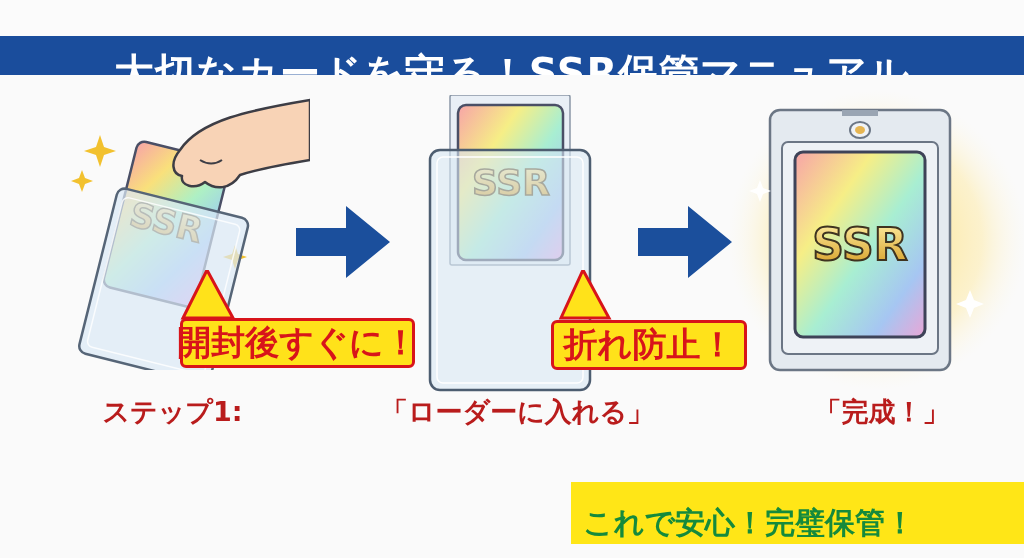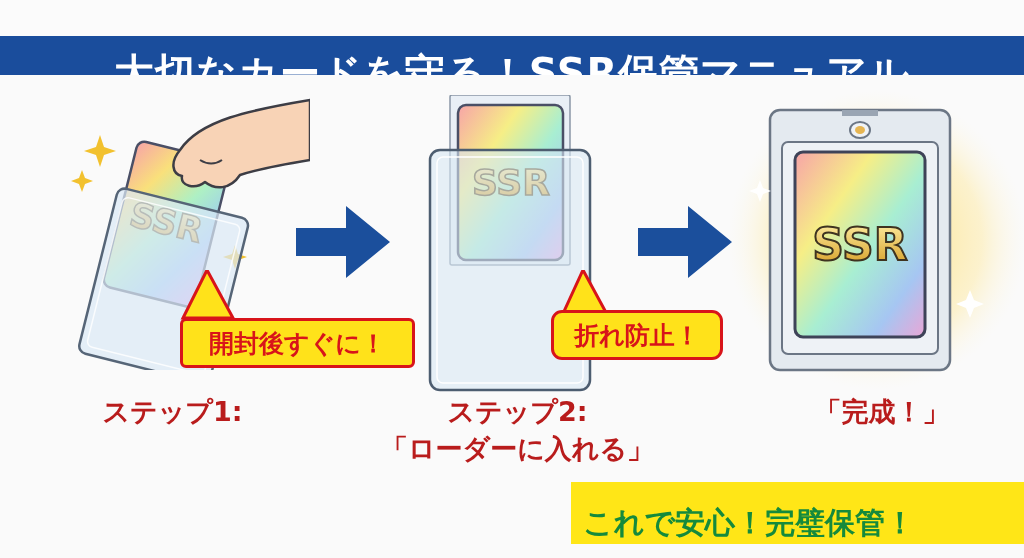--- a/index.html
+++ b/index.html
@@ -16,21 +16,21 @@
     font-family: "DejaVu Sans", sans-serif;
   }
 
   .stage { position: absolute; left: 0; top: 75px; width: 1024px; height: 483px; background: #fafafa; }
 
   .arrow { position: absolute; }
   .arrow svg { display: block; }
 
   .callout {
     position: absolute; background: #ffe21a; border: 3px solid #d8141a; border-radius: 6px;
-    color: #d8141a; font-weight: bold; font-size: 25px; display: flex; align-items: center; justify-content: center;
+    color: #d8141a; font-weight: bold; font-size: 34px; display: flex; align-items: center; justify-content: center;
     white-space: nowrap; z-index: 3;
   }
 
   .step-label {
     position: absolute; text-align: center; color: #b91c1c; font-weight: bold;
     font-size: 27px; line-height: 37px;
   }
 
   .footer-banner {
     position: absolute; left: 571px; top: 482px; width: 540px; height: 62px;
@@ -112,21 +112,21 @@
     <rect x="33" y="10" width="105" height="155" rx="8" fill="url(#rb2)" stroke="#4a4f66" stroke-width="2.5"></rect>
     <text x="86" y="100" text-anchor="middle" font-family="DejaVu Sans, sans-serif" font-weight="bold" font-size="36" fill="url(#gold)" stroke="#5c4a1e" stroke-width="1.5">SSR</text>
     <rect x="5" y="55" width="160" height="240" rx="10" fill="#d9e7f3" fill-opacity="0.6" stroke="#4d5d70" stroke-width="2.5"></rect>
     <rect x="12" y="62" width="146" height="226" rx="6" fill="none" stroke="#ffffff" stroke-width="1.5"></rect>
   </svg>
 </div>
 
 <svg class="illus" style="left:555px;top:270px;" width="60" height="50">
   <path d="M28 0 L54 48 L6 48 Z" fill="#ffe21a" stroke="#d8141a" stroke-width="3"></path>
 </svg>
-<div class="callout" style="left:551px;top:310px;width:172px;height:50px;border-radius:11px;">
+<div class="callout" style="left:551px;top:320px;width:196px;height:50px;">
   <span>折れ防止！</span>
 </div>
 
 <div class="arrow" style="left:638px;top:206px;">
   <svg width="96" height="72" viewBox="0 0 96 72">
       <path d="M0 22 H50 V0 L94 36 L50 72 V50 H0 Z" fill="#1b4f9c"></path>
     </svg>
 </div>
 
 <div class="illus" style="left:730px;top:90px;width:294px;height:300px;">
@@ -155,21 +155,20 @@
     <text x="130" y="170" text-anchor="middle" font-family="DejaVu Sans, sans-serif" font-weight="bold" font-size="44" fill="url(#gold)" stroke="#3e3320" stroke-width="2">SSR</text>
     <path d="M30 90 l3 8 l8 3 l-8 3 l-3 8 l-3 -8 l-8 -3 l8 -3z" fill="#ffffff"></path>
     <path d="M240 200 l4 10 l10 4 l-10 4 l-4 10 l-4 -10 l-10 -4 l10 -4z" fill="#ffffff"></path>
   </svg>
 </div>
 
 <div class="step-label" style="left:0px;top:393px;width:345px;">
   <div>ステップ1:</div>
 </div>
 <div class="step-label" style="left:350px;top:393px;width:335px;">
-  <div>ステップ2:</div>
   <div>「ローダーに入れる」</div>
 </div>
 <div class="step-label" style="left:740px;top:393px;width:284px;">
   <div>「完成！」</div>
 </div>
 
 <div class="footer-banner">
   <span class="footer-text">これで安心！完璧保管！</span>
 </div>
 

